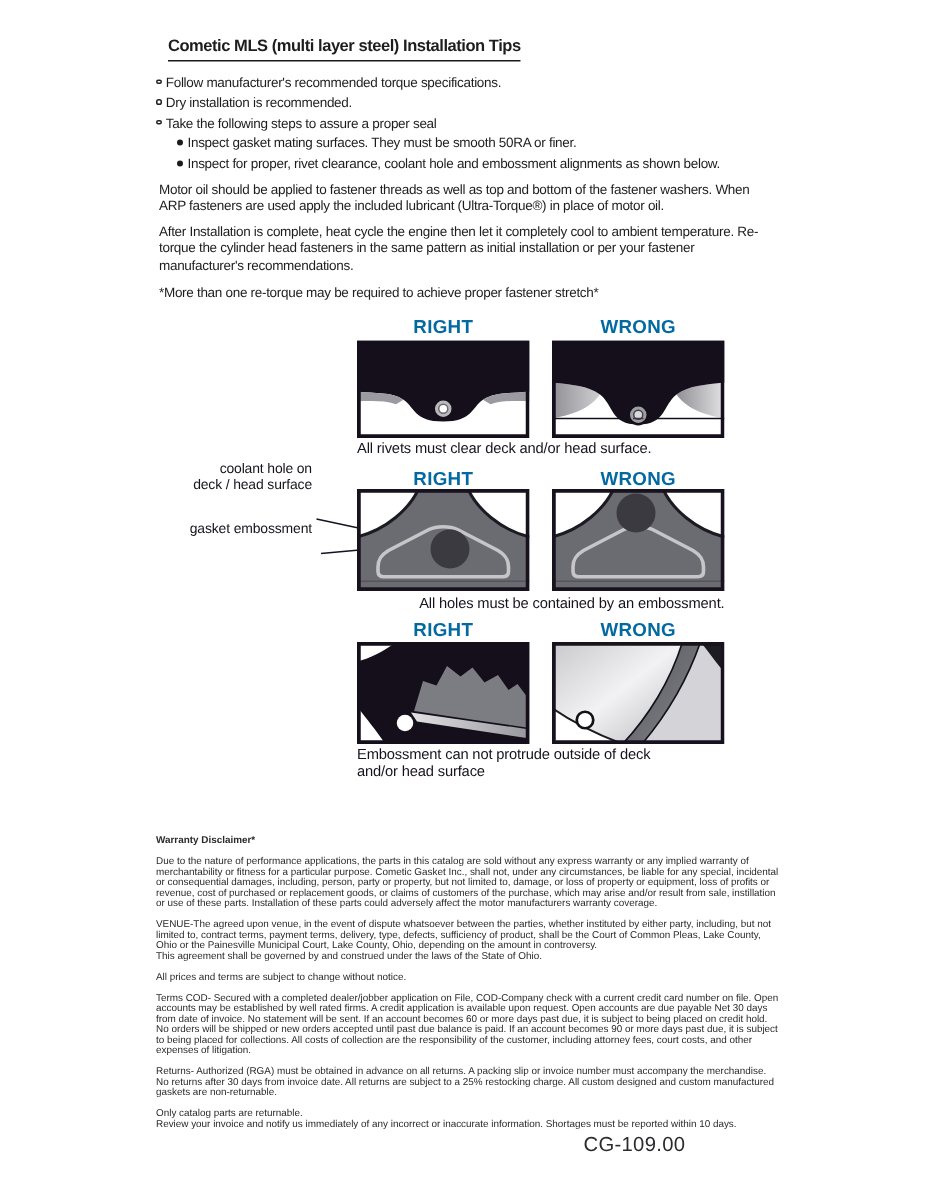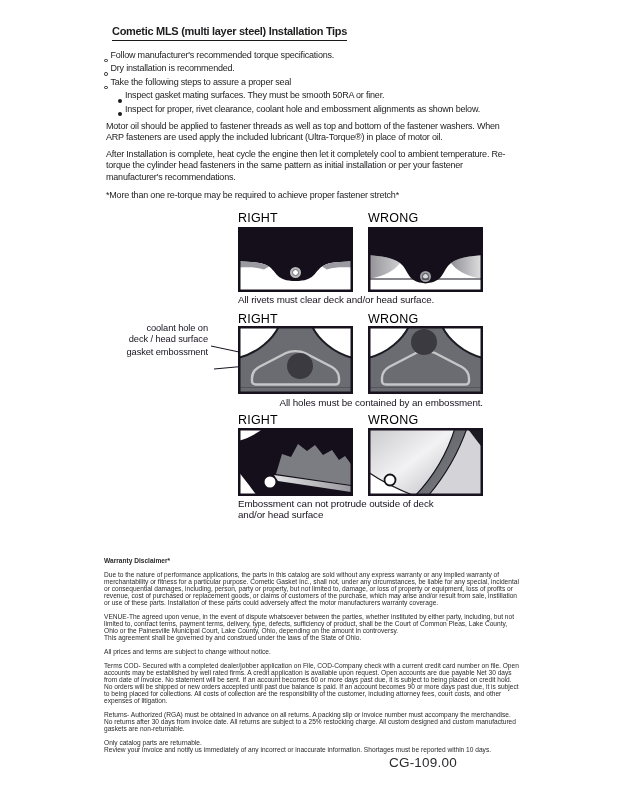--- a/index.html
+++ b/index.html
@@ -16,38 +16,38 @@
   
   .doc-text { padding:21px 108px 0 104px; width:618px; }
   .title {
     display:inline-block;
     margin-left:8px;
     font-size:11px; font-weight:bold; letter-spacing:-0.3px;
     border-bottom:1.5px solid #1a1a1a; padding-bottom:2.5px;
     line-height:12px;
   }
   .bullets { margin-top:8px; width:412px; }
-  .b-row { display:flex; align-items:flex-end; line-height:13.5px; font-size:9px; letter-spacing:-0.2px; }
+  .b-row { display:flex; align-items:flex-start; line-height:13.5px; font-size:9px; letter-spacing:-0.2px; }
   .b-row .o-bullet {
     flex:0 0 auto; width:3.5px; height:3.5px; border:1px solid #222;
     border-radius:50%; margin:4px 3px 0 0;
   }
   .b-row.sub { padding-left:14px; }
   .b-row .f-bullet {
     flex:0 0 auto; width:4px; height:4px; background:#1d1d20;
     border-radius:50%; margin:4px 3px 0 0;
   }
   .diesel-heading { margin:9px 0 0 2px; font-size:10.5px; font-weight:bold; line-height:13px; }
   .para { margin:5px 0 0 2px; width:412px; font-size:9px; letter-spacing:-0.2px; line-height:11.4px; }
   .para.note { margin-top:7px; }
   
   .diagrams { position:relative; width:618px; height:316px; margin-top:6px; }
   .diagrams .dlabel {
-    position:absolute; width:115px; 
-    font-size:12.5px; font-weight:normal; letter-spacing:0.2px; color:#000000;
+    position:absolute; width:115px; text-align:center;
+    font-size:12.5px; font-weight:bold; letter-spacing:0.2px; color:#0369a1;
   }
   .diagrams svg.panel { position:absolute; display:block; }
   .dcaption { position:absolute; font-size:9.8px; letter-spacing:-0.1px; line-height:11px; color:#17121d; }
   .annot {
     position:absolute; left:84px; width:124px; text-align:right;
     font-size:9.3px; letter-spacing:-0.1px; line-height:11px; color:#17121d;
   }
   .leader-overlay { position:absolute; left:0; top:0; pointer-events:none; }
   
   .fine-print { margin:34px 98px 0 104px; width:416px; color:#2a2a2c; }
@@ -133,21 +133,21 @@
         <circle cx="57.5" cy="49.5" r="3" fill="#d9d9dc" stroke="#44424a" stroke-width="1"></circle>
         <line x1="54" y1="52" x2="61" y2="52" stroke="#3a3840" stroke-width="1"></line>
       </g>
       <rect x="1.25" y="1.25" width="112.5" height="62.5" fill="none" stroke="#150f1b" stroke-width="2.5"></rect>
     </svg>
     <div class="dcaption" style="left:238px; top:87px;">All rivets must clear deck and/or head surface.</div>
 
     <div class="dlabel" style="left:238px; top:105px;">RIGHT</div>
     <div class="dlabel" style="left:368px; top:105px;">WRONG</div>
 
-    <div class="annot" style="top:116px;">
+    <div class="annot" style="top:100px;">
       <span>coolant hole on</span><br>
       <span>deck / head surface</span>
     </div>
     <div class="annot" style="top:140px;">
       <span>gasket embossment</span>
     </div>
     <svg class="leader-overlay" width="618" height="316">
       <line x1="211" y1="139" x2="295" y2="157" stroke="#17121d" stroke-width="1"></line>
       <line x1="214" y1="162" x2="258" y2="158" stroke="#17121d" stroke-width="1"></line>
     </svg>

